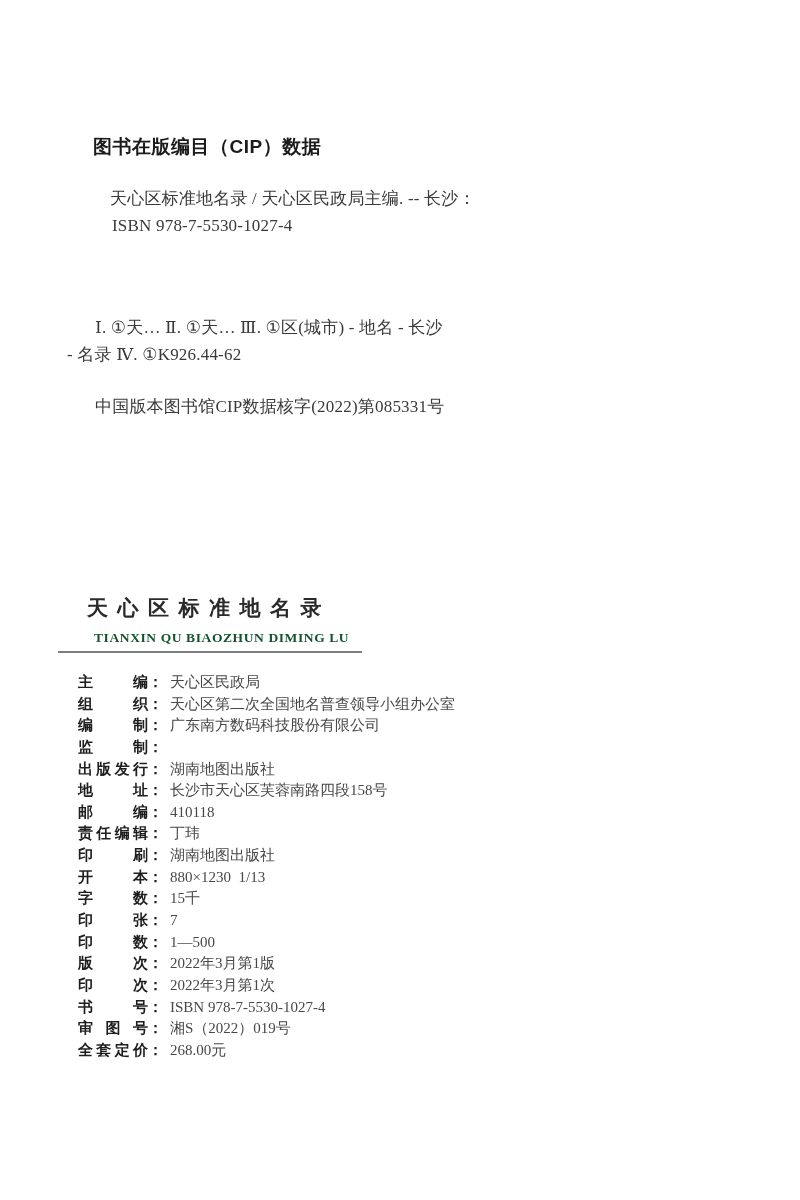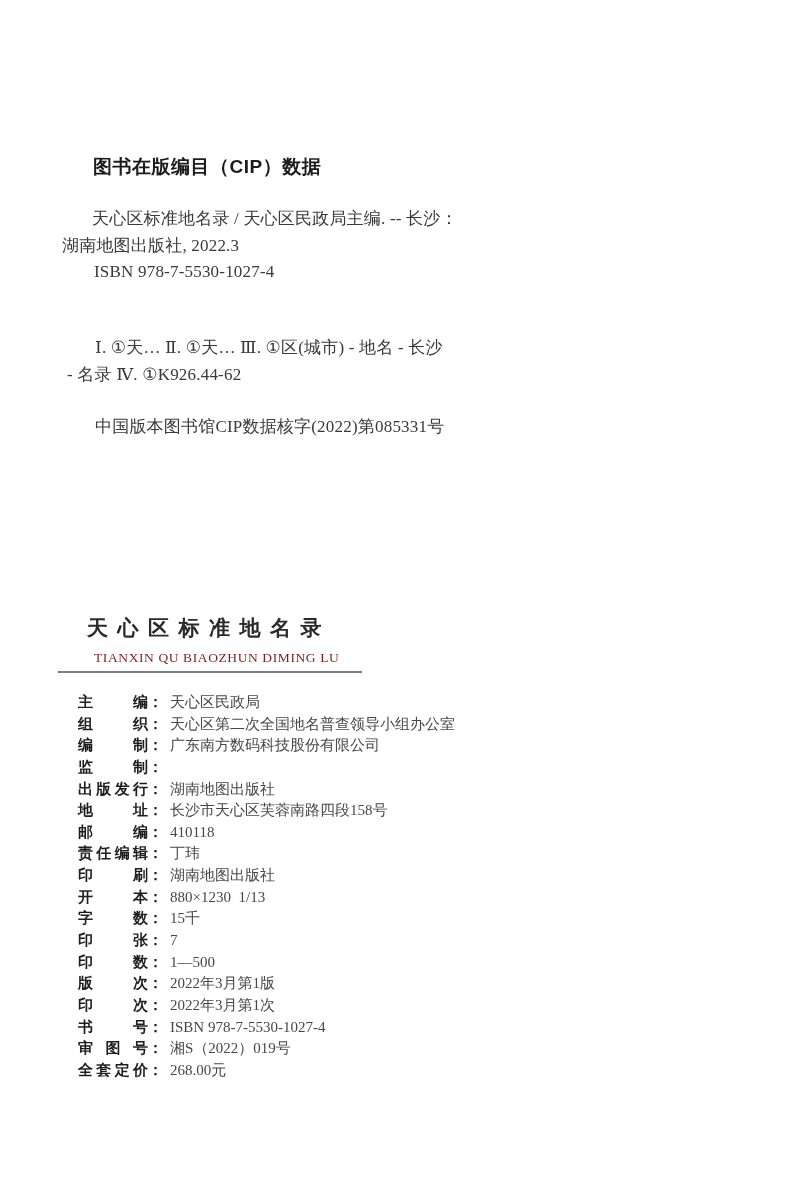--- a/index.html
+++ b/index.html
@@ -4,39 +4,39 @@
 <style>
   html, body { margin: 0; padding: 0; }
   body {
     width: 800px; height: 1200px;
     background: #ffffff;
     font-family: "Liberation Serif", "DejaVu Serif", serif;
     color: #3d3d3d;
     position: relative;
     overflow: hidden;
   }
-  .abs { position: absolute; margin-top: 20px; }
+  .abs { position: absolute; }
 
   
   #cip-heading {
     left: 93px; top: 134px;
     font-family: "Liberation Sans", "DejaVu Sans", sans-serif;
     font-weight: 700;
     font-size: 19px;
     letter-spacing: 0.5px;
     color: #1b1b1b;
   }
   .cip-text {
     font-size: 17px;
     line-height: 26.5px;
     color: #3a3a3a;
     width: 480px;
     letter-spacing: 0.2px;
   }
-  #cip-para1 { left: 62px; top: 186px; }
+  #cip-para1 { left: 80px; top: 186px; }
   #cip-para2 { left: 63px; top: 315px; }
   #cip-para3 { left: 63px; top: 394px; }
   .ind30 { padding-left: 30px; }
   .ind19 { padding-left: 19px; }
   .ind32 { padding-left: 32px; }
   .ind4  { padding-left: 4px; }
   .cip-line { white-space: pre-wrap; }
 
   
   #book-title {
@@ -44,22 +44,23 @@
     font-size: 21px;
     font-weight: 700;
     letter-spacing: 9.5px;
     color: #2a2a2a;
     white-space: nowrap;
   }
   #book-pinyin {
     left: 94px; top: 630px;
     font-size: 13.5px;
     letter-spacing: 0.6px;
-    color: #7f1d1d;
+    color: #14532d;
     white-space: nowrap;
+    font-weight: bold;
   }
   #title-rule {
     left: 58px; top: 651px;
     width: 304px; height: 2px;
     background: #7d7d7d;
   }
 
   
   #colophon { left: 78px; top: 672px; font-size: 15px; }
   .c-row {
@@ -80,21 +81,20 @@
   .c-colon { font-weight: 700; color: #1e1e1e; flex: none; }
   .c-value { margin-left: 7px; color: #474747; white-space: pre-wrap; }
 </style>
 </head>
 <body>
 
 <div class="abs" id="cip-heading">图书在版编目（CIP）数据</div>
 
 <div class="abs cip-text" id="cip-para1">
   <div class="cip-line ind30">天心区标准地名录 / 天心区民政局主编. -- 长沙：</div>
-  <div class="cip-line">湖南地图出版社, 2022.3</div>
   <div class="cip-line ind32">ISBN 978-7-5530-1027-4</div>
 </div>
 
 <div class="abs cip-text" id="cip-para2">
   <div class="cip-line ind32">Ⅰ. ①天… Ⅱ. ①天… Ⅲ. ①区(城市) - 地名 - 长沙</div>
   <div class="cip-line ind4">- 名录 Ⅳ. ①K926.44-62</div>
 </div>
 
 <div class="abs cip-text" id="cip-para3">
   <div class="cip-line ind32">中国版本图书馆CIP数据核字(2022)第085331号</div>

